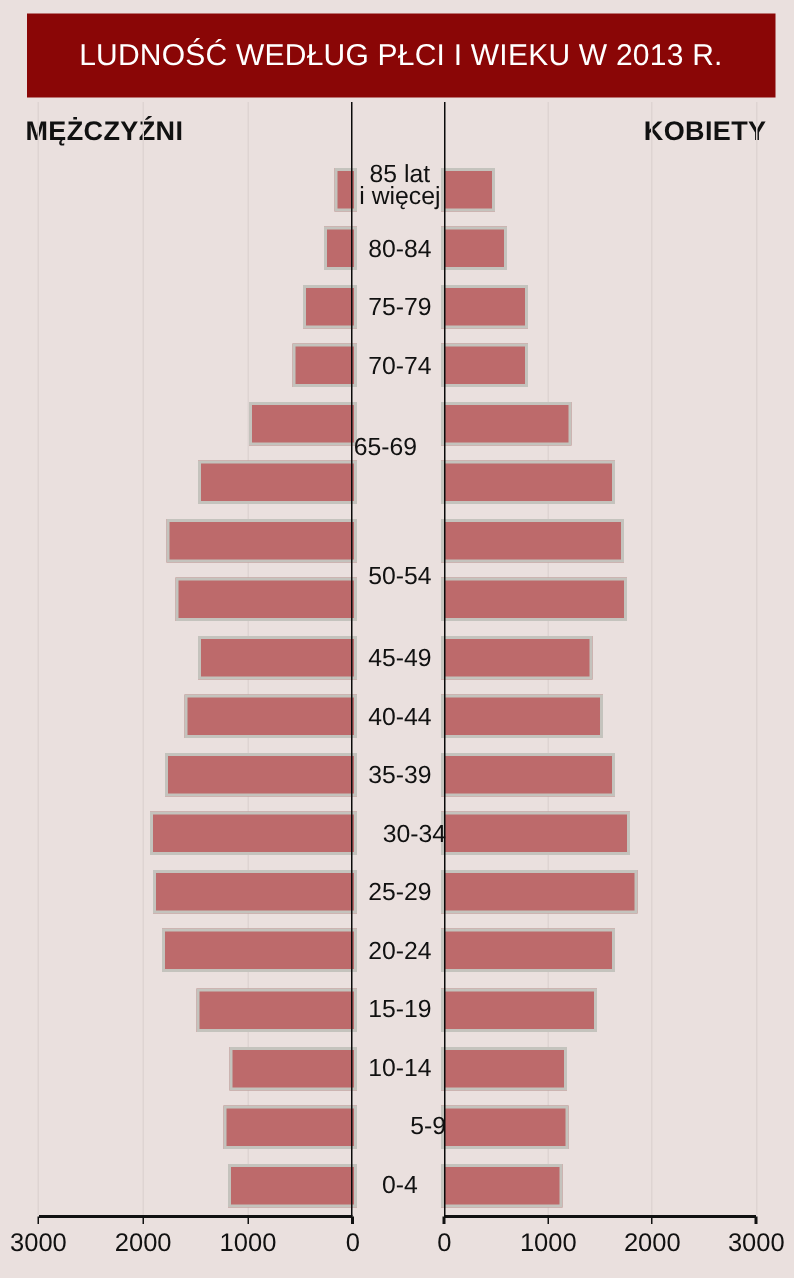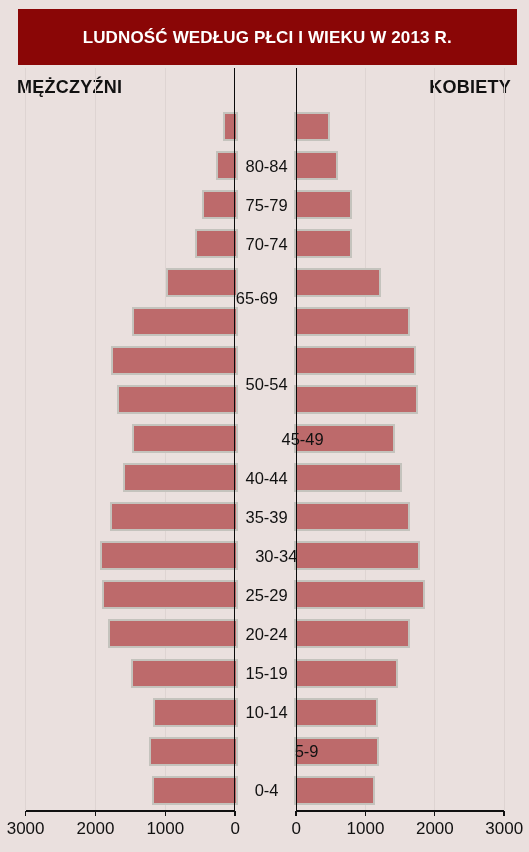--- a/index.html
+++ b/index.html
@@ -1,20 +1,20 @@
 <!DOCTYPE html>
 <html><head>
 <meta charset="utf-8">
 <style>
   html,body{margin:0;padding:0;}
   body{width:529px;height:852px;background:#eae0de;font-family:"Liberation Sans",sans-serif;overflow:hidden;}
   #page{position:relative;width:529px;height:852px;}
   .title-bar{position:absolute;left:17.5px;top:9px;width:499.5px;height:55.5px;background:#8a0606;
     display:flex;align-items:center;justify-content:center;}
-  .title-text{color:#fff;font-weight:bold;font-size:17px;letter-spacing:0.15px;position:relative;top:1px;}
+  .title-text{color:#fff;font-weight:normal;font-size:20px;letter-spacing:0.15px;position:relative;top:1px;}
   .sexlabel{position:absolute;font-weight:bold;font-size:18px;color:#111;letter-spacing:0.25px;}
   #male-label{left:17px;top:77px;}
   #female-label{right:18px;top:77px;}
   .plot{position:absolute;left:0;top:0;width:529px;height:852px;}
   .grid-v{position:absolute;width:1px;background:#ded4d2;z-index:1;}
   .axis-line{position:absolute;height:2px;background:#111;}
   .tick{position:absolute;width:1.3px;height:4.6px;background:#111;}
   .axis-num{position:absolute;font-size:17px;color:#111;text-align:center;}
   .bar{position:absolute;background:#bd6a6b;border:2.5px solid #c4c3bd;box-sizing:border-box;z-index:2;}
   .catcol{position:absolute;left:233.8px;top:68px;width:63.6px;height:743px;background:transparent;z-index:5;
@@ -66,36 +66,39 @@
       <div class="bar" title="30-34: 1754" style="width: 126.611px; height: 29px; top: 541.339px; left: 293.7px;"></div>
       <div class="bar" title="25-29: 1826" style="width: 131.603px; height: 29px; top: 580.394px; left: 293.7px;"></div>
       <div class="bar" title="20-24: 1610" style="width: 116.627px; height: 29px; top: 619.45px; left: 293.7px;"></div>
       <div class="bar" title="15-19: 1435" style="width: 104.493px; height: 29px; top: 658.506px; left: 293.7px;"></div>
       <div class="bar" title="10-14: 1145" style="width: 84.3867px; height: 29px; top: 697.561px; left: 293.7px;"></div>
       <div class="bar" title="5-9: 1165" style="width: 85.7733px; height: 29px; top: 736.617px; left: 293.7px;"></div>
       <div class="bar" title="0-4: 1102" style="width: 81.4053px; height: 29px; top: 775.672px; left: 293.7px;"></div>
     </div>
   <div class="catcol" id="catcol">
     <div class="catinner" id="catinner">
+        <div class="catlabel" style="top: 0px; height: 39.0556px; display: flex; align-items: center; justify-content: center;">
+          <div style="position: relative; top: -3px;">85 lat<br>i więcej</div>
+        </div>
         <div class="catlabel" style="top: 39.0556px; height: 39.0556px; display: flex; align-items: center; justify-content: center;">
           <div>80-84</div>
         </div>
         <div class="catlabel" style="top: 78.1111px; height: 39.0556px; display: flex; align-items: center; justify-content: center;">
           <div>75-79</div>
         </div>
         <div class="catlabel" style="top: 117.167px; height: 39.0556px; display: flex; align-items: center; justify-content: center;">
           <div>70-74</div>
         </div>
         <div class="catlabel" style="top: 171px; height: 39.0556px; display: flex; align-items: center; justify-content: flex-start;">
           <div>65-69</div>
         </div>
         <div class="catlabel" style="top: 257px; height: 39.0556px; display: flex; align-items: center; justify-content: center;">
           <div>50-54</div>
         </div>
-        <div class="catlabel" style="top: 312.444px; height: 39.0556px; display: flex; align-items: center; justify-content: center; margin-left: 36px;">
+        <div class="catlabel" style="top: 312.444px; height: 39.0556px; display: flex; align-items: center; justify-content: center;">
           <div>45-49</div>
         </div>
         <div class="catlabel" style="top: 351.5px; height: 39.0556px; display: flex; align-items: center; justify-content: center;">
           <div>40-44</div>
         </div>
         <div class="catlabel" style="top: 390.556px; height: 39.0556px; display: flex; align-items: center; justify-content: center;">
           <div>35-39</div>
         </div>
         <div class="catlabel" style="top: 429.611px; height: 39.0556px; display: flex; align-items: center; justify-content: flex-end;">
           <div>30-34</div>
@@ -105,21 +108,21 @@
         </div>
         <div class="catlabel" style="top: 507.722px; height: 39.0556px; display: flex; align-items: center; justify-content: center;">
           <div>20-24</div>
         </div>
         <div class="catlabel" style="top: 546.778px; height: 39.0556px; display: flex; align-items: center; justify-content: center;">
           <div>15-19</div>
         </div>
         <div class="catlabel" style="top: 585.833px; height: 39.0556px; display: flex; align-items: center; justify-content: center;">
           <div>10-14</div>
         </div>
-        <div class="catlabel" style="top: 624.889px; height: 39.0556px; display: flex; align-items: center; justify-content: center; padding-left: 40px;">
+        <div class="catlabel" style="top: 624.889px; height: 39.0556px; display: flex; align-items: center; justify-content: flex-end;">
           <div>5-9</div>
         </div>
         <div class="catlabel" style="top: 663.944px; height: 39.0556px; display: flex; align-items: center; justify-content: center;">
           <div>0-4</div>
         </div>
       </div>
   </div>
 <div class="grid-v" style="left: 164.833px; top: 68px; height: 741.5px;"></div>
     <div class="grid-v" style="left: 94.9667px; top: 68px; height: 741.5px;"></div>
     <div class="grid-v" style="left: 25.1px; top: 68px; height: 741.5px;"></div>

